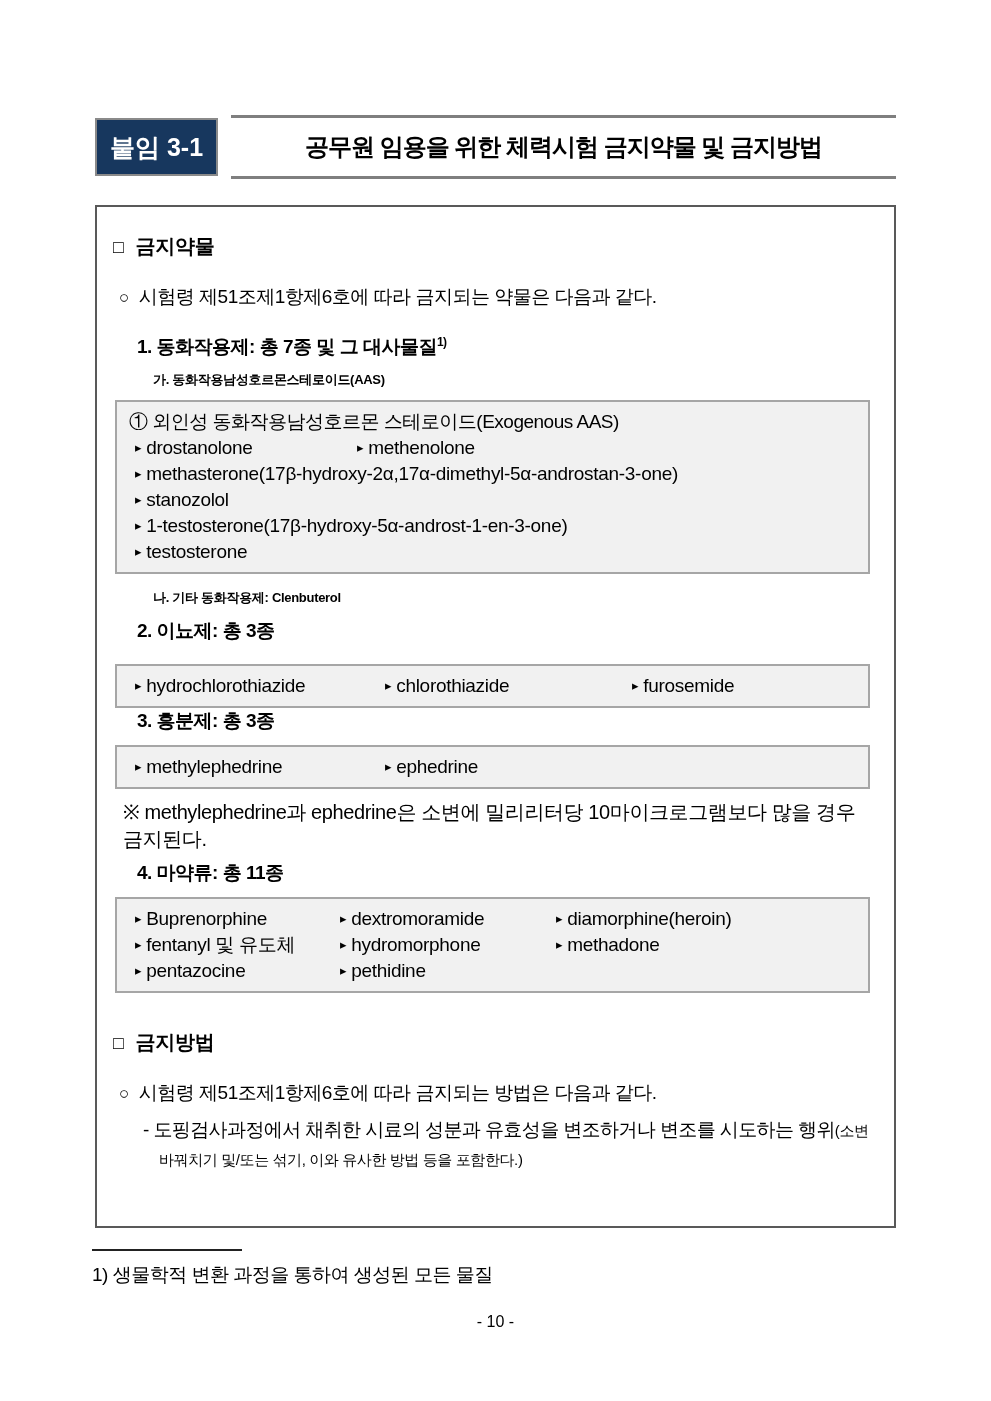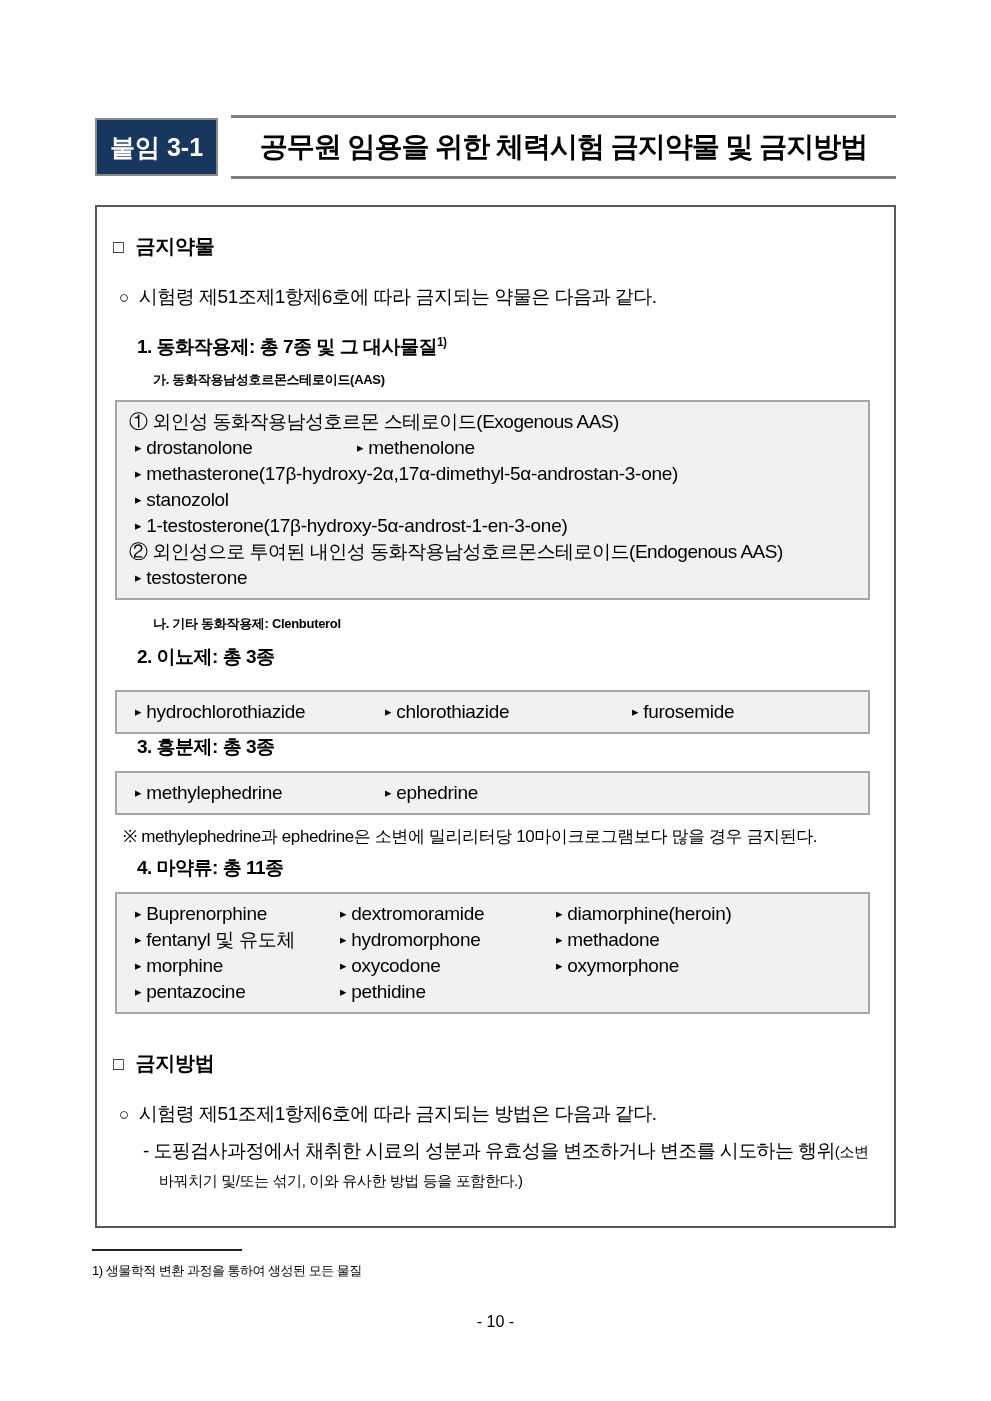--- a/index.html
+++ b/index.html
@@ -37,21 +37,21 @@
     letter-spacing: 0px;
     align-self: center;
   }
   .title-band {
     flex: 1;
     border-top: 3px solid #7f7f7f;
     border-bottom: 3px solid #7f7f7f;
     display: flex;
     align-items: center;
     justify-content: center;
-    font-size: 28px;
+    font-size: 24px;
     font-weight: bold;
     letter-spacing: -1px;
     min-height: 64px;
     color: #000000;
   }
   
   .main-box {
     position: absolute;
     left: 95px;
     top: 205px;
@@ -102,21 +102,21 @@
   .gbox .kline { letter-spacing: -0.5px; }
   .gbox .brow { margin-left: 6px; }
   .blt { font-size: 13px; margin-right: 5px; vertical-align: 2px; color: #000; }
   .col-222 { display: inline-block; width: 222px; }
   .col-250 { display: inline-block; width: 250px; }
   .col-247 { display: inline-block; width: 247px; }
   .col-205 { display: inline-block; width: 205px; }
   .col-216 { display: inline-block; width: 216px; }
   .notep {
     margin: 9px 0 0 10px;
-    font-size: 17px;
+    font-size: 20px;
     letter-spacing: -0.4px;
     color: #000;
   }
   .sect2 { margin-top: 36px; }
   .detailp {
     margin: 10px 0 0 30px;
     padding-left: 16px;
     text-indent: -16px;
     font-size: 19px;
     line-height: 28px;
@@ -129,21 +129,21 @@
     position: absolute;
     left: 92px;
     top: 1249px;
     width: 150px;
     border-top: 2px solid #222222;
   }
   .footnote {
     position: absolute;
     left: 92px;
     top: 1262px;
-    font-size: 13px;
+    font-size: 19px;
     letter-spacing: -0.5px;
     color: #000;
   }
   .pageno {
     position: absolute;
     left: 0;
     top: 1313px;
     width: 100%;
     text-align: center;
     font-size: 16px;
@@ -176,21 +176,20 @@
     <div class="sub-title">가. 동화작용남성호르몬스테로이드(AAS)</div>
 
     <div class="gbox">
       <div class="kline">① 외인성 동화작용남성호르몬 스테로이드(Exogenous AAS)</div>
       <div class="brow">
         <span class="col-222"><span class="blt">▸</span><span>drostanolone</span></span><span><span class="blt">▸</span><span>methenolone</span></span>
       </div>
       <div class="brow"><span class="blt">▸</span><span>methasterone(17β-hydroxy-2α,17α-dimethyl-5α-androstan-3-one)</span></div>
       <div class="brow"><span class="blt">▸</span><span>stanozolol</span></div>
       <div class="brow"><span class="blt">▸</span><span>1-testosterone(17β-hydroxy-5α-androst-1-en-3-one)</span></div>
-      <div class="kline">② 외인성으로 투여된 내인성 동화작용남성호르몬스테로이드(Endogenous AAS)</div>
       <div class="brow"><span class="blt">▸</span><span>testosterone</span></div>
     </div>
 
     <div class="sub-title" style="margin-top:15px;">나. 기타 동화작용제: Clenbuterol</div>
 
     <div class="num-title" style="margin-top:11px;">2. 이뇨제: 총 3종</div>
     <div class="gbox" style="margin-top:20px;">
       <div class="brow">
         <span class="col-250"><span class="blt">▸</span><span>hydrochlorothiazide</span></span><span class="col-247"><span class="blt">▸</span><span>chlorothiazide</span></span><span><span class="blt">▸</span><span>furosemide</span></span>
       </div>
@@ -206,23 +205,20 @@
 
     <div class="num-title" style="margin-top:7px;">4. 마약류: 총 11종</div>
     <div class="gbox">
       <div class="brow">
         <span class="col-205"><span class="blt">▸</span><span>Buprenorphine</span></span><span class="col-216"><span class="blt">▸</span><span>dextromoramide</span></span><span><span class="blt">▸</span><span>diamorphine(heroin)</span></span>
       </div>
       <div class="brow">
         <span class="col-205"><span class="blt">▸</span><span>fentanyl 및 유도체</span></span><span class="col-216"><span class="blt">▸</span><span>hydromorphone</span></span><span><span class="blt">▸</span><span>methadone</span></span>
       </div>
       <div class="brow">
-        <span class="col-205"><span class="blt">▸</span><span>morphine</span></span><span class="col-216"><span class="blt">▸</span><span>oxycodone</span></span><span><span class="blt">▸</span><span>oxymorphone</span></span>
-      </div>
-      <div class="brow">
         <span class="col-205"><span class="blt">▸</span><span>pentazocine</span></span><span><span class="blt">▸</span><span>pethidine</span></span>
       </div>
     </div>
 
     <div class="h1row sect2">
       <span class="marker">□</span><span>금지방법</span>
     </div>
 
     <div class="introrow">
       <span class="marker">○</span><span>시험령 제51조제1항제6호에 따라 금지되는 방법은 다음과 같다.</span>

